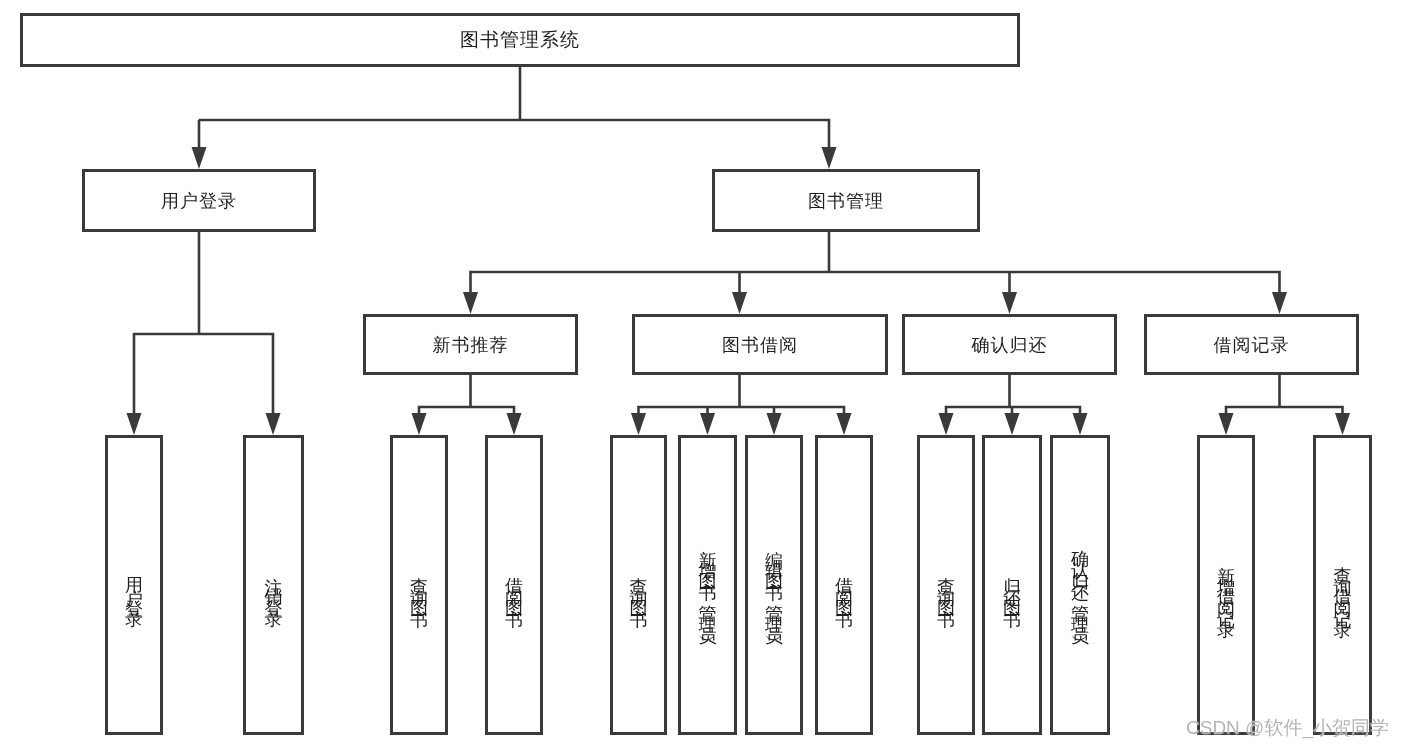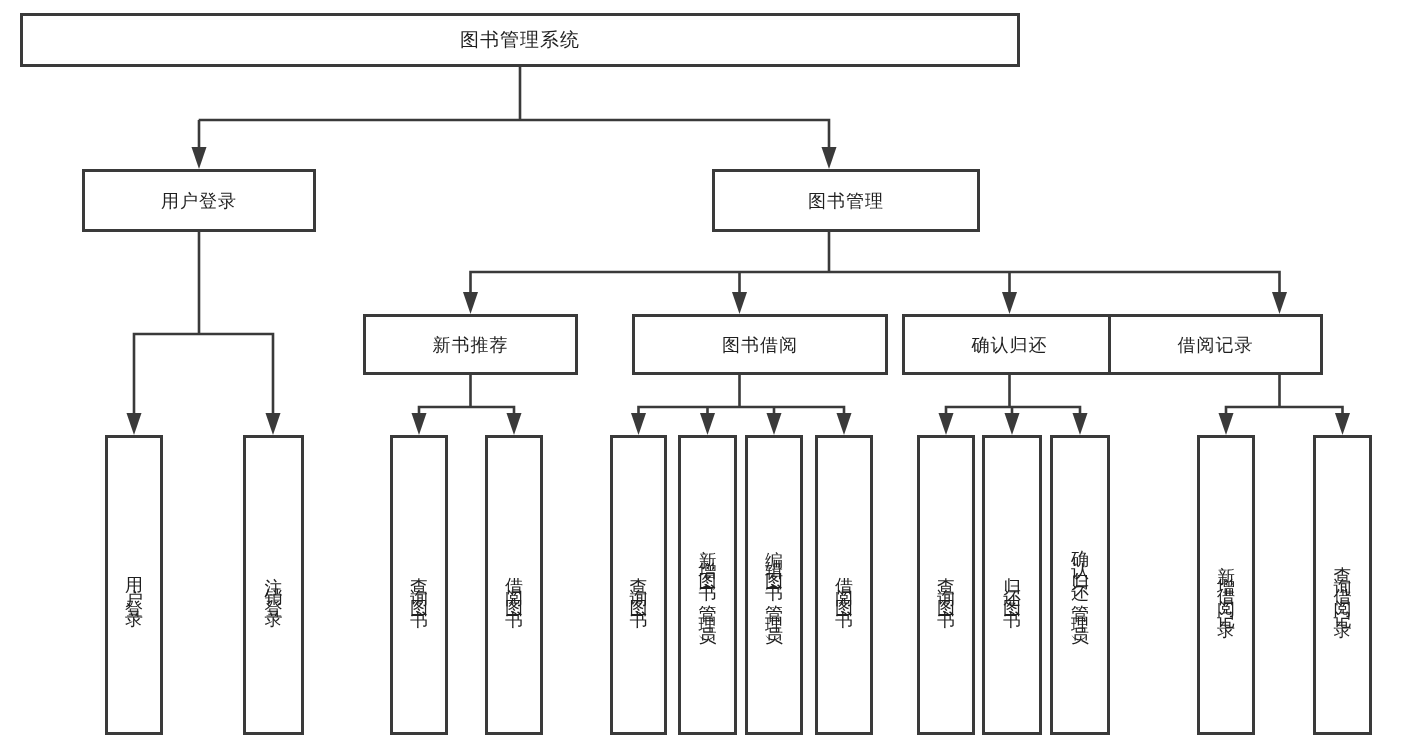--- a/index.html
+++ b/index.html
@@ -120,21 +120,21 @@
 
   <div class="box h-label" style="left:363px;top:314px;width:215px;height:61px">
     <span>新书推荐</span>
   </div>
   <div class="box h-label" style="left:632px;top:314px;width:256px;height:61px">
     <span>图书借阅</span>
   </div>
   <div class="box h-label" style="left:902px;top:314px;width:215px;height:61px">
     <span>确认归还</span>
   </div>
-  <div class="box h-label" style="left:1108px;top:314px;width:215px;height:61px">
+  <div class="box h-label" style="left:1144px;top:314px;width:215px;height:61px">
     <span>借阅记录</span>
   </div>
 
   <div class="box leaf" style="left:105px;top:435px;width:58px;height:300px">
     <span>用户登录</span>
   </div>
   <div class="box leaf" style="left:243px;top:435px;width:61px;height:300px">
     <span>注销登录</span>
   </div>
   <div class="box leaf" style="left:390px;top:435px;width:58px;height:300px">
@@ -164,14 +164,15 @@
   <div class="box leaf" style="left:1050px;top:435px;width:60px;height:300px">
     <span>确认归还（管理员）</span>
   </div>
   <div class="box leaf" style="left:1197px;top:435px;width:58px;height:300px">
     <span>新增借阅记录</span>
   </div>
   <div class="box leaf" style="left:1313px;top:435px;width:59px;height:300px">
     <span>查询借阅记录</span>
   </div>
 
+  <div class="watermark">CSDN @软件_小贺同学</div>
 
 </div>
 
 </body></html>

